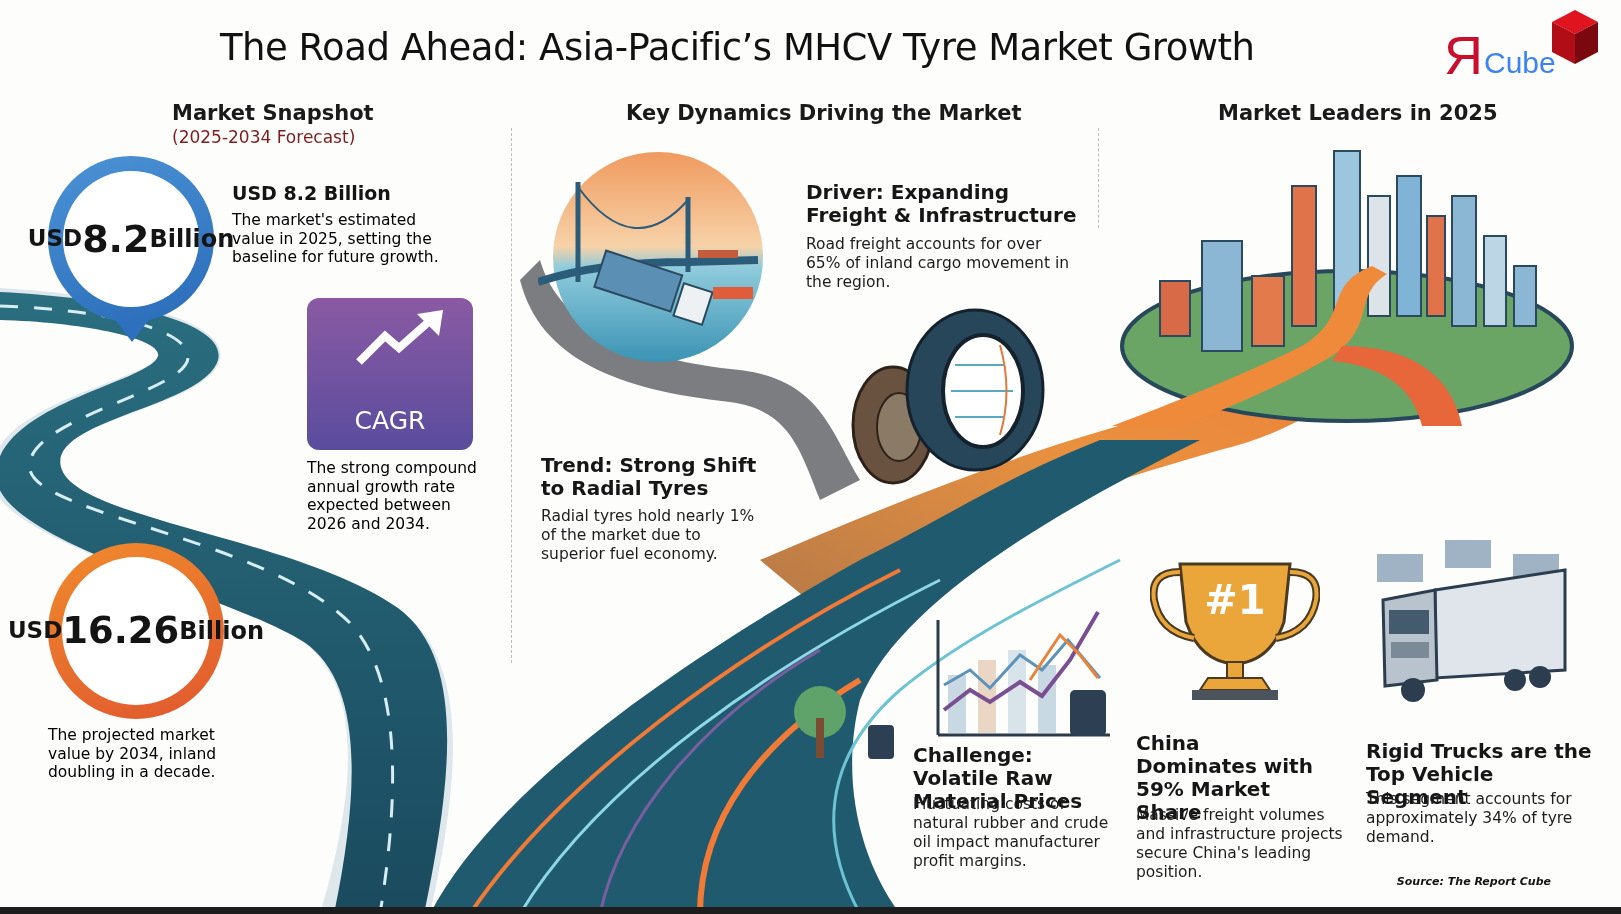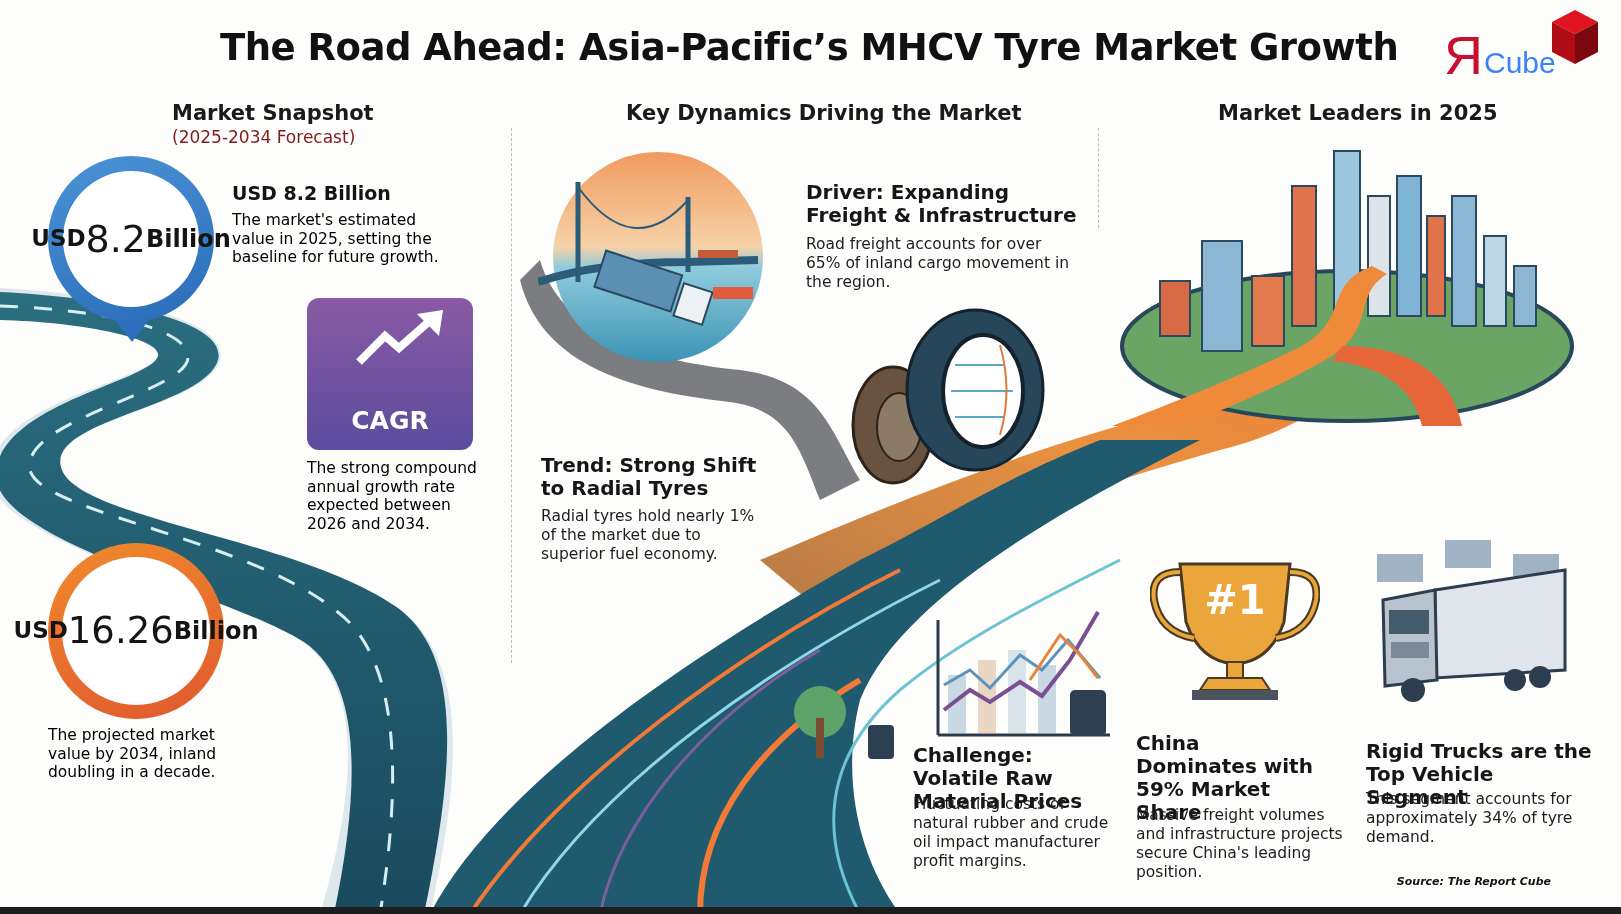--- a/index.html
+++ b/index.html
@@ -6,21 +6,21 @@
   body {
     width: 1621px; height: 914px; overflow: hidden;
     background: #fdfdfc;
     font-family: "DejaVu Sans", "Liberation Sans", sans-serif;
     color: #141414;
     position: relative;
   }
   .abs { position: absolute; }
   .title {
     left: 220px; top: 26px; width: 1200px;
-    font-size: 37px; font-weight: bold; letter-spacing: -0.5px;
+    font-size: 37px; font-weight: normal; letter-spacing: -0.5px;
     color: #111;
   }
   .logo { left: 1440px; top: 10px; width: 160px; height: 75px; }
   .logo-r { position:absolute; left:4px; top:18px; font-family:"Liberation Sans",sans-serif; font-size:54px; color:#c8102e; transform: scaleX(-1); line-height:1; }
   .logo-cube-txt { position:absolute; left:44px; top:38px; font-family:"Liberation Sans",sans-serif; font-size:30px; color:#3b82f6; line-height:1; }
   .logo-box { position:absolute; left:112px; top:0px; width:46px; height:54px; }
 
   .sec-h { font-size: 21px; font-weight: bold; color: #1a1a1a; }
   .sec-sub { font-size: 17px; color: #7f1d1d; }
   .divider { border-left: 1.5px dashed #bdbdbd; }
@@ -34,40 +34,40 @@
     left: 100px; top: 300px; width: 0; height: 0;
     border-left: 32px solid transparent; border-right: 32px solid transparent;
     border-top: 42px solid #2f6fbf;
   }
   .pin-inner {
     position:absolute; left: 15px; top: 15px; width: 136px; height: 136px;
     border-radius:50%; background:#fff; display:flex; flex-direction:row;
     align-items:center; justify-content:center; line-height: 1.02;
   }
   .pin-inner .u { font-size: 23px; font-weight: bold; }
-  .pin-inner .v { font-size: 38px; font-weight: normal; }
+  .pin-inner .v { font-size: 38px; font-weight: bold; }
   .pin-inner .b { font-size: 24px; font-weight: bold; }
 
   .ring-orange {
     left: 48px; top: 543px; width: 176px; height: 176px; border-radius: 50%;
     background: linear-gradient(160deg, #f08a2c, #e0582f);
   }
   .ring-orange .pin-inner { left: 14px; top: 14px; width: 148px; height: 148px; }
   .ring-orange .v { font-size: 37px; }
 
   .stat-h { font-size: 19px; font-weight: bold; }
   .stat-p { font-size: 15.5px; line-height: 1.2; color: #000000; }
 
   .cagr {
     left: 307px; top: 298px; width: 166px; height: 152px; border-radius: 12px;
     background: linear-gradient(180deg, #8a5aa3, #5a4c9e);
     color: #fff; text-align: center;
   }
   .cagr .val { position:absolute; left:0; right:0; top:66px; font-size: 38px; font-weight: bold; }
-  .cagr .lbl { position:absolute; left:0; right:0; top:108px; font-size: 25px; font-weight: bold; }
+  .cagr .lbl { position:absolute; left:0; right:0; top:108px; font-size: 25px; font-weight: normal; }
   .cagr svg { position:absolute; left: 48px; top: 12px; }
 
   .h-block { font-size: 20px; font-weight: bold; line-height: 1.15; color:#161616; }
   .p-block { font-size: 15.5px; line-height: 1.22; color: #1d1d1d; }
   .source { right: 70px; top: 875px; font-size: 11px; font-style: italic; font-weight: bold; font-family: "DejaVu Sans", sans-serif; }
   .bottom-bar { left:0; top: 907px; width: 1621px; height: 7px; background:#1d1d1d; }
 </style>
 </head>
 <body>
 

